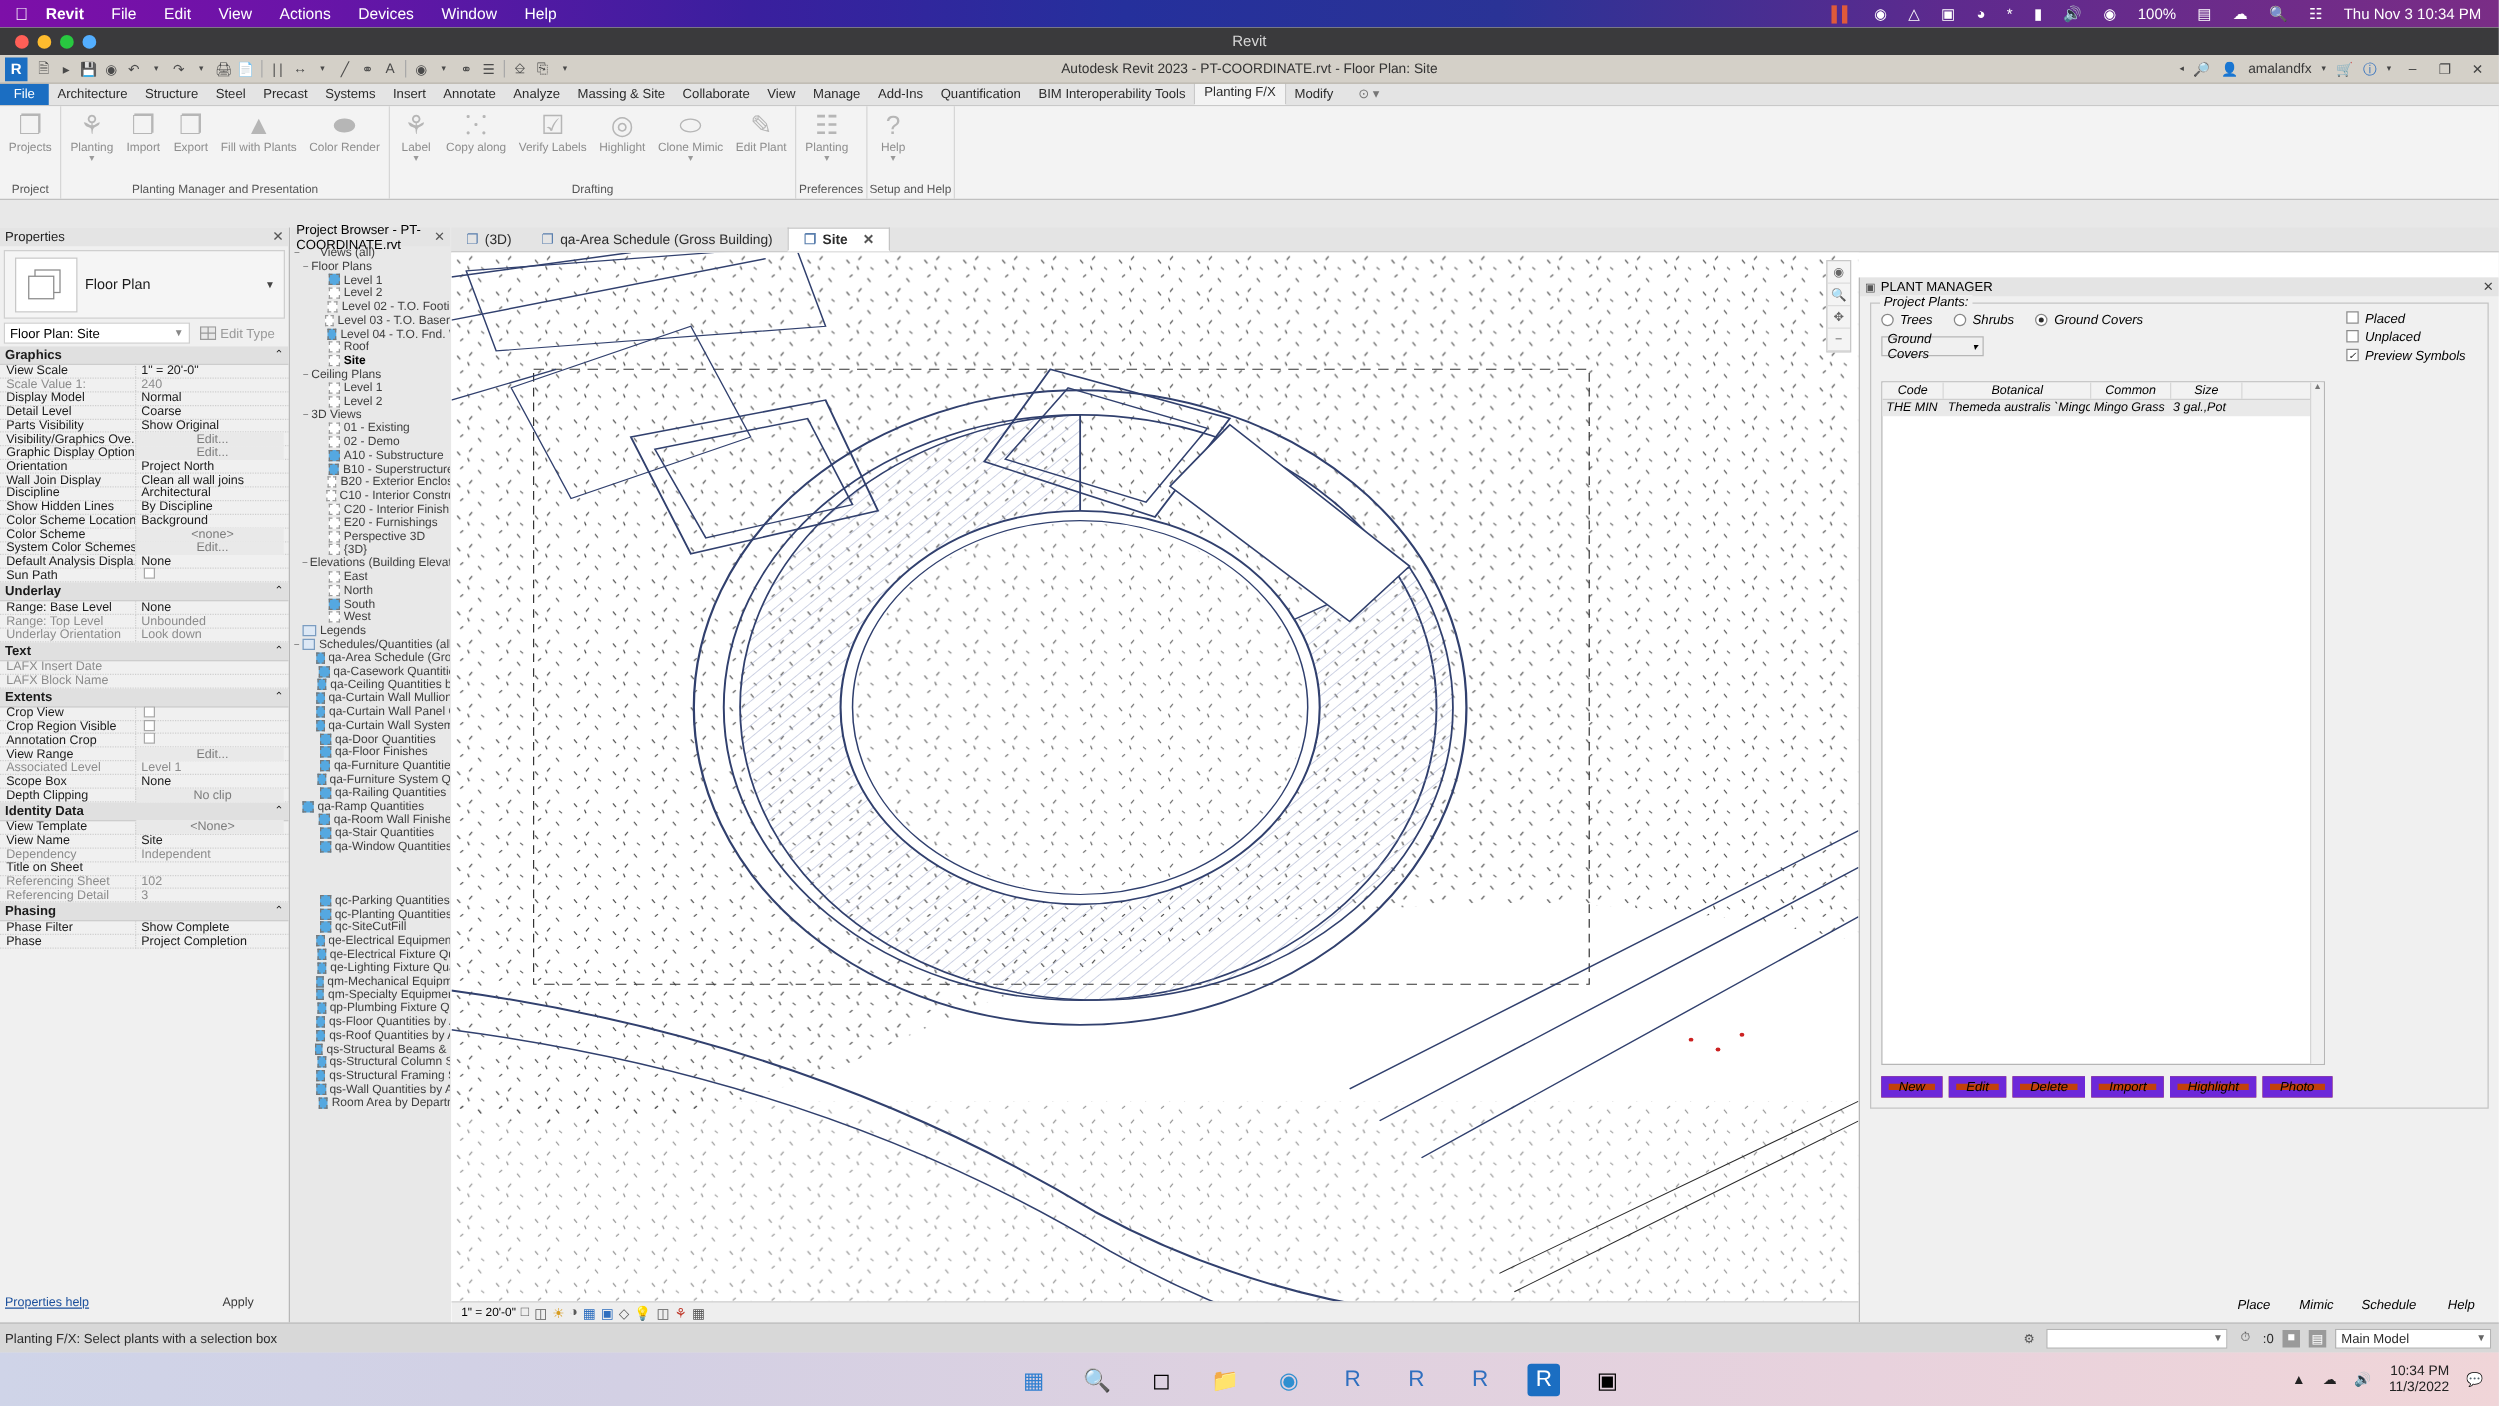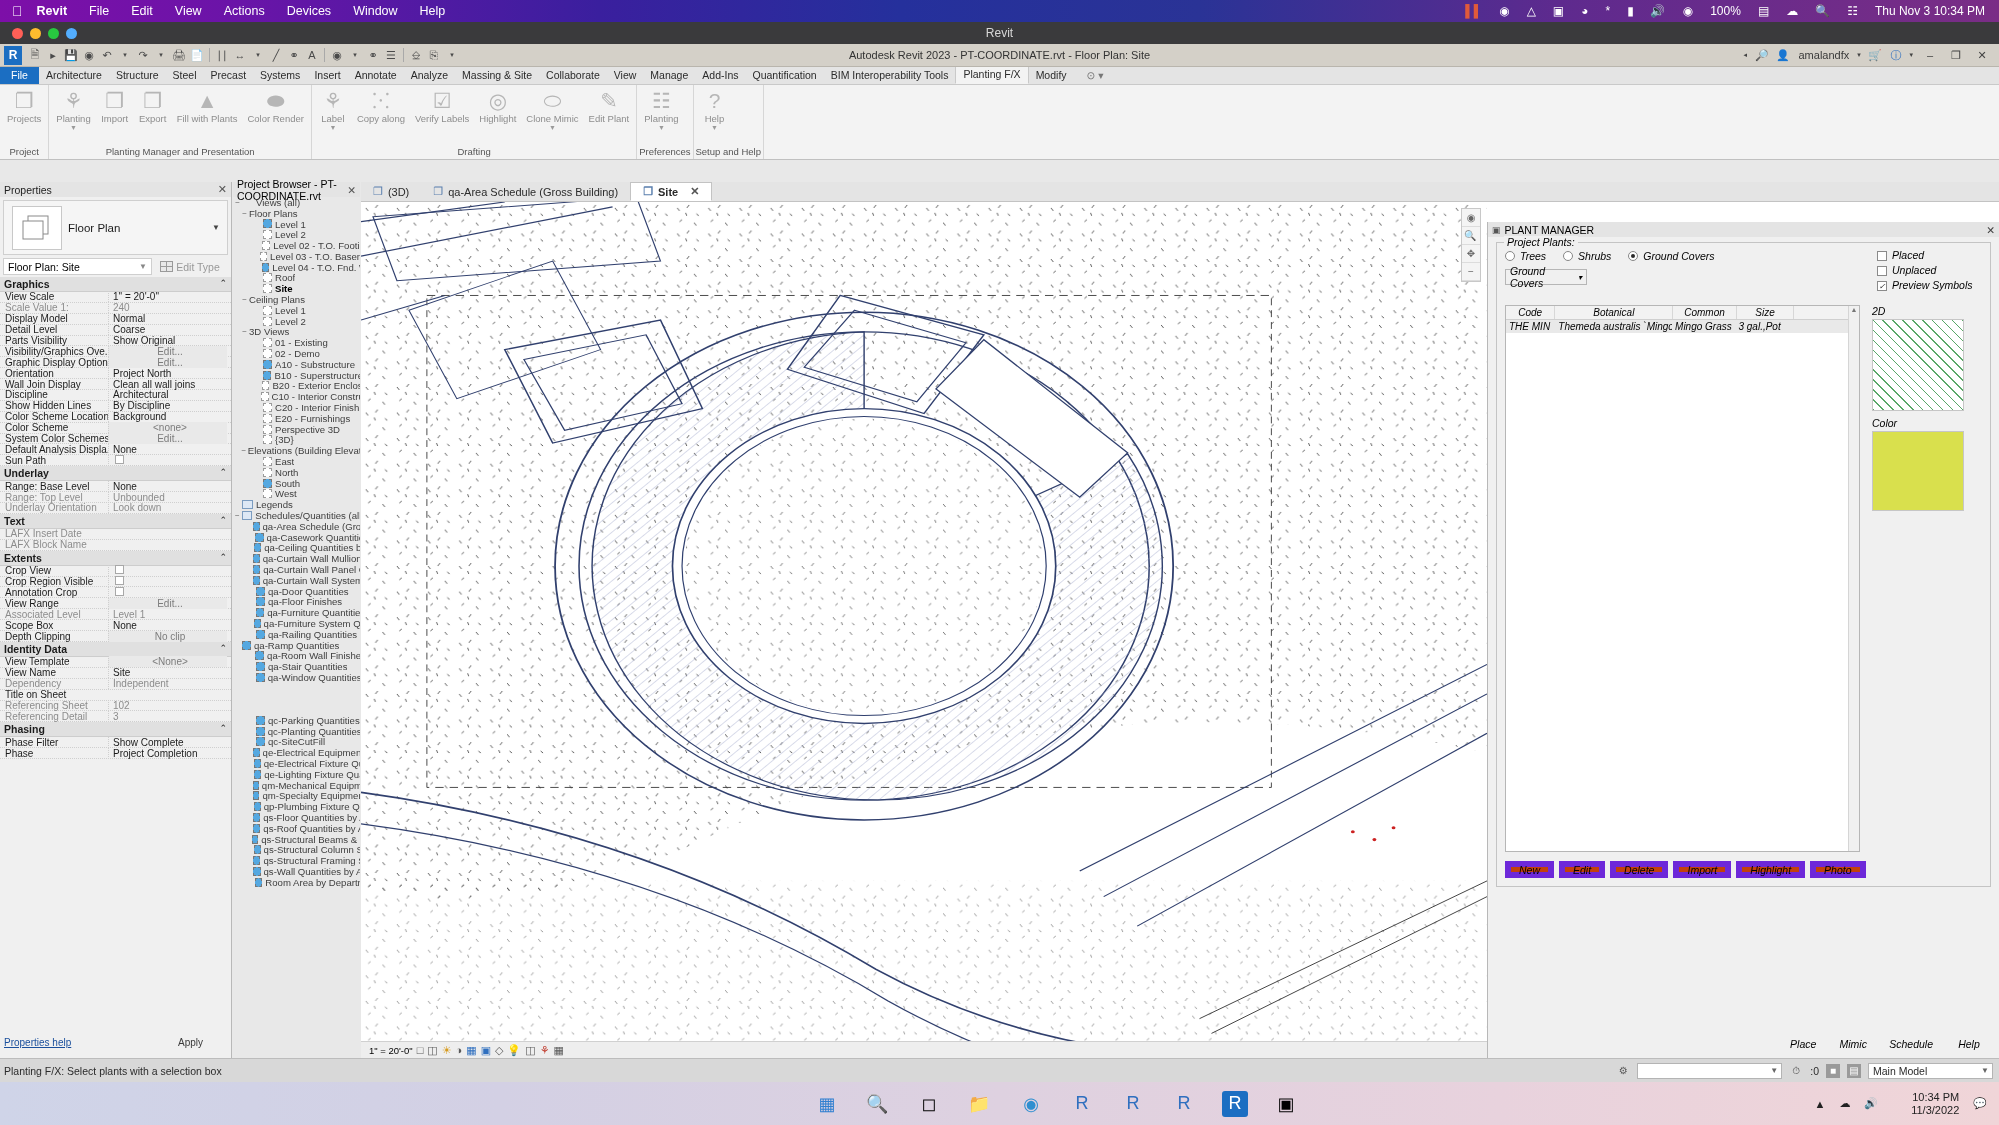--- a/index.html
+++ b/index.html
@@ -117,21 +117,21 @@
   #pm-fieldset { border:1px solid #c4c4c4; padding:7px 8px 8px 8px; position:relative; height:645px; }
   #pm-legend { position:absolute; top:-7px; left:7px; background:#f0f0f0; padding:0 3px; font-size:10.5px; }
   .radio-row { display:flex; align-items:center; gap:5px; margin-bottom:7px; }
   .radio { width:10px; height:10px; border-radius:50%; border:1px solid #878787; background:#fff; display:inline-block; position:relative;}
   .radio.on::after { content:""; position:absolute; left:2px; top:2px; width:4px; height:4px; border-radius:50%; background:#2a2a2a; }
   .rlabel { font-size:10.5px; margin-right:12px; }
   #pm-dropdown { width:82px; height:16px; background:#f0f0f0; border:1px solid #b6b6b6; font-size:10.5px;
       display:flex; align-items:center; padding:0 4px; }
   #pm-dropdown .cv { margin-left:auto; font-size:8px; }
   #pm-right-checks { position:absolute; right:8px; top:6px; width:105px; font-size:10.5px; }
-  .chkrow { display:flex; align-items:flex-end; gap:5px; margin-bottom:3px; }
+  .chkrow { display:flex; align-items:flex-start; gap:5px; margin-bottom:3px; }
   .chk { width:10px; height:10px; border:1px solid #8a8a8a; background:#fff; display:inline-flex;
         align-items:center; justify-content:center; font-size:8px; color:#222; }
   #pm-table { position:absolute; left:8px; top:62px; right:130px; bottom:34px; border:1px solid #b6b6b6; background:#fff; }
   #pm-thead { display:flex; height:14px; background:#f2f2f2; border-bottom:1px solid #cfcfcf; font-size:10px; }
   #pm-thead div { border-right:1px solid #d7d7d7; text-align:center; line-height:13px; }
   .pmrow { display:flex; height:13px; font-size:10px; background:#e9e9e9; }
   .pmrow div { padding-left:3px; line-height:13px; white-space:nowrap; overflow:hidden; }
   #pm-tscroll { position:absolute; right:0; top:0; width:11px; bottom:0; background:#f0f0f0; border-left:1px solid #d5d5d5; }
   #pm-tscroll .arrow { font-size:7px; text-align:center; color:#777; }
   #pm-preview { position:absolute; right:8px; top:62px; width:110px; font-size:10.5px; }
@@ -152,21 +152,21 @@
   #status-right .mm { width:125px; height:16px; background:#fff; border:1px solid #b4b4b4; display:flex; align-items:center; padding-left:4px;}
   #status-right .mm .cv { margin-left:auto; font-size:8px; color:#666; padding-right:3px;}
   .sbico { width:14px; height:14px; display:inline-flex; align-items:center; justify-content:center; font-size:10px; color:#555;}
   
   #taskbar { position:absolute; left:0; bottom:0; width:1999px; height:43px;
      background: linear-gradient(90deg,#cfd4e8 0%,#d3d0e4 25%,#ded1e0 50%,#e8d2dd 75%,#f0d5d8 100%);
      display:flex; align-items:center; }
   #taskbar .tstart { margin-left:814px; display:flex; align-items:center; gap:25px; }
   .tbicon { width:26px; height:26px; display:flex; align-items:center; justify-content:center; font-size:18px; position:relative;}
   #taskbar .tright { margin-left:auto; display:flex; align-items:center; gap:14px; padding-right:12px; font-size:11px; color:#222;}
-  #taskbar .clock { text-align:right; line-height:13px; font-size:11px;margin-left:19px; }
+  #taskbar .clock { text-align:right; line-height:13px; font-size:11px; }
 </style>
 </head>
 <body>
 
 <div id="mac-menubar">
   <span class="apple"></span>
   <span class="mitem bold">Revit</span>
   <span class="mitem">File</span>
   <span class="mitem">Edit</span>
   <span class="mitem">View</span>
@@ -1025,26 +1025,20 @@
                       <div style="width: 72px;">3 gal.,Pot</div>
                       <div style="width: 80px;"></div>
                       <div style="width: 999px; flex: 1 1 0%;"></div>
                     </div>
                   </div>
                 <div id="pm-tscroll">
                   <div class="arrow">▲</div>
                 </div>
               </div>
 
-              <div id="pm-preview">
-                <div>2D</div>
-                <div id="pm-2dbox"></div>
-                <div style="margin-top:6px">Color</div>
-                <div id="pm-colorbox" style="background: rgb(217, 224, 77);"></div>
-              </div>
 
               <div id="pm-btnrow">
                   <div class="pmbtn">New</div>
                   <div class="pmbtn">Edit</div>
                   <div class="pmbtn">Delete</div>
                   <div class="pmbtn">Import</div>
                   <div class="pmbtn">Highlight</div>
                   <div class="pmbtn">Photo</div>
                 </div>
             </div>

